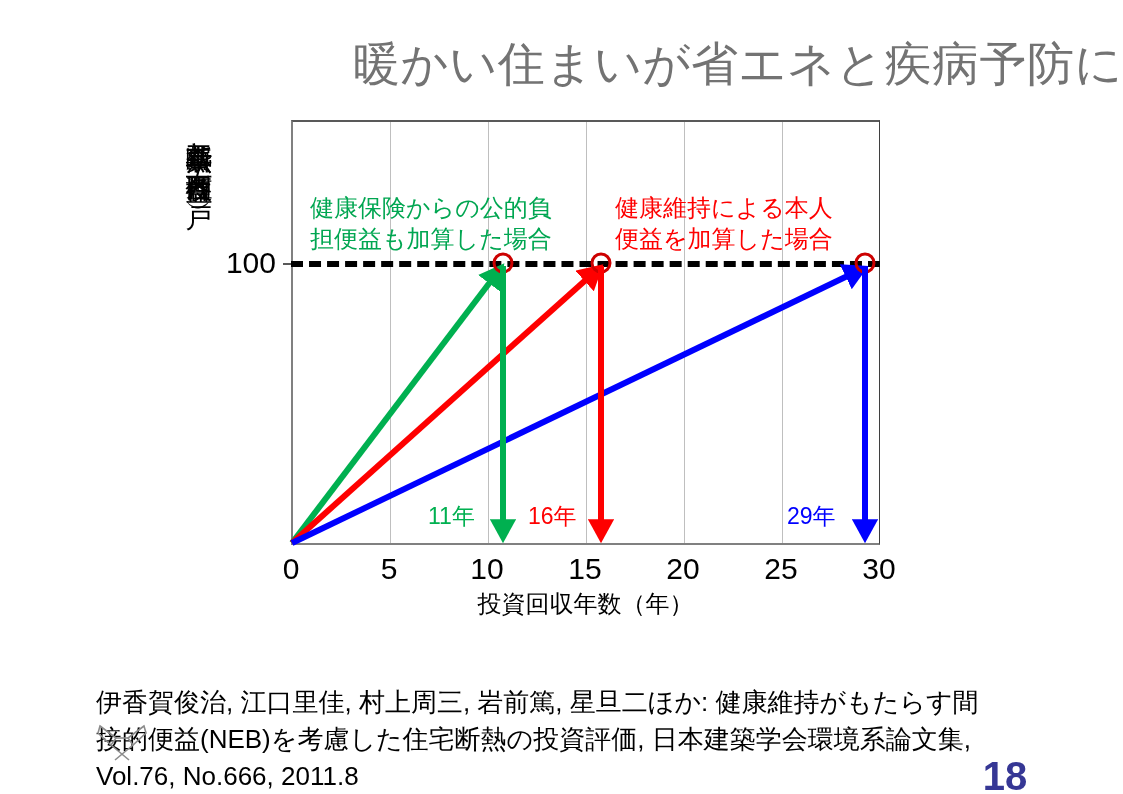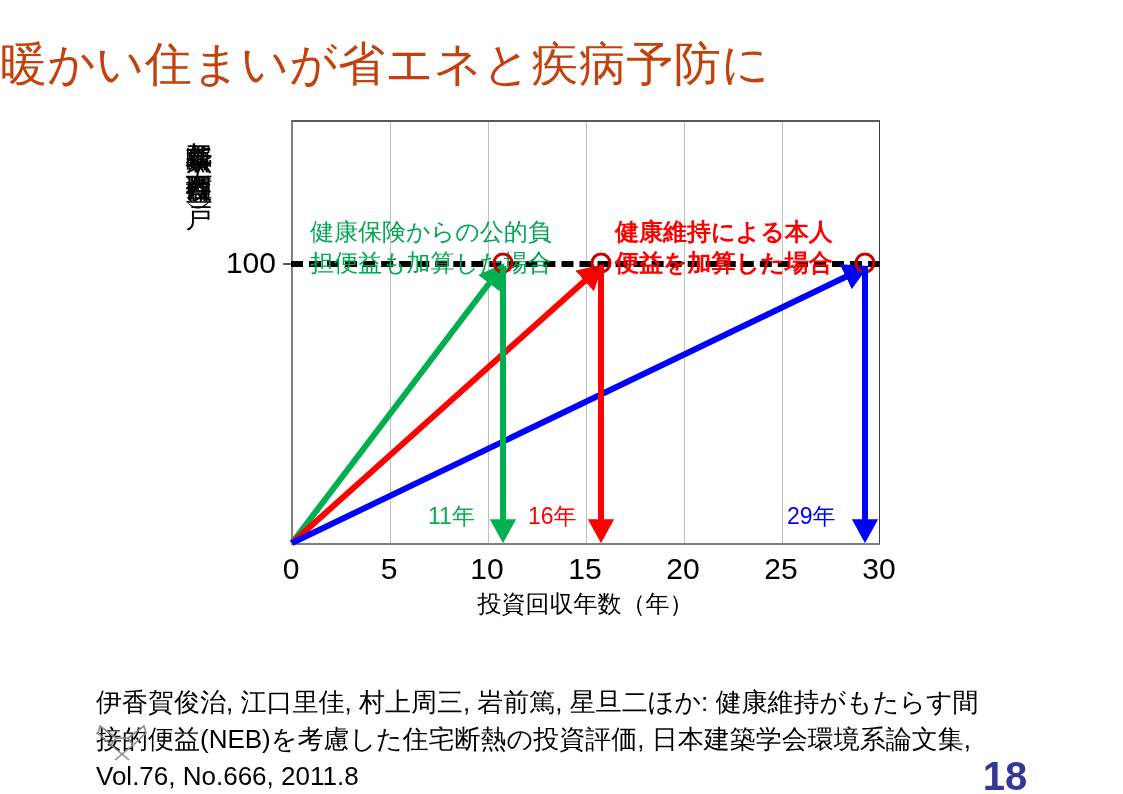--- a/index.html
+++ b/index.html
@@ -22,25 +22,25 @@
     width: 1123px;
     height: 794px;
   }
 
   
   #slide-title {
     position: absolute;
     left: 0;
     top: 38px;
     width: 1123px;
-    text-align: left;
+    text-align: right;
     font-size: 47px;
     line-height: 1.1;
     font-weight: 400;
-    color: #c2410c;
+    color: #737373;
     letter-spacing: 0.5px;
   }
 
   
   #chart-area {
     position: absolute;
     left: 0;
     top: 0;
     width: 1123px;
     height: 660px;
@@ -131,24 +131,23 @@
     font-size: 24px;
     color: #000000;
   }
 
   
   .annot {
     position: absolute;
     font-size: 24px;
     line-height: 1.28;
     white-space: pre-line;
-    margin-top: 24px;
   }
   #annot-green { left: 310px; top: 193px; color: #00a651; width: 270px; }
-  #annot-red   { left: 615px; top: 193px; color: #fe0000; width: 250px; font-weight: bold; }
+  #annot-red   { left: 615px; top: 193px; color: #fe0000; width: 250px; }
   #annot-blue  { left: 895px; top: 203px; color: #363795; width: 200px; }
 
   
   .year-label {
     position: absolute;
     font-size: 23px;
     font-weight: 400;
     white-space: nowrap;
   }
   #year-green { left: 428px; top: 501px; color: #00b050; }

